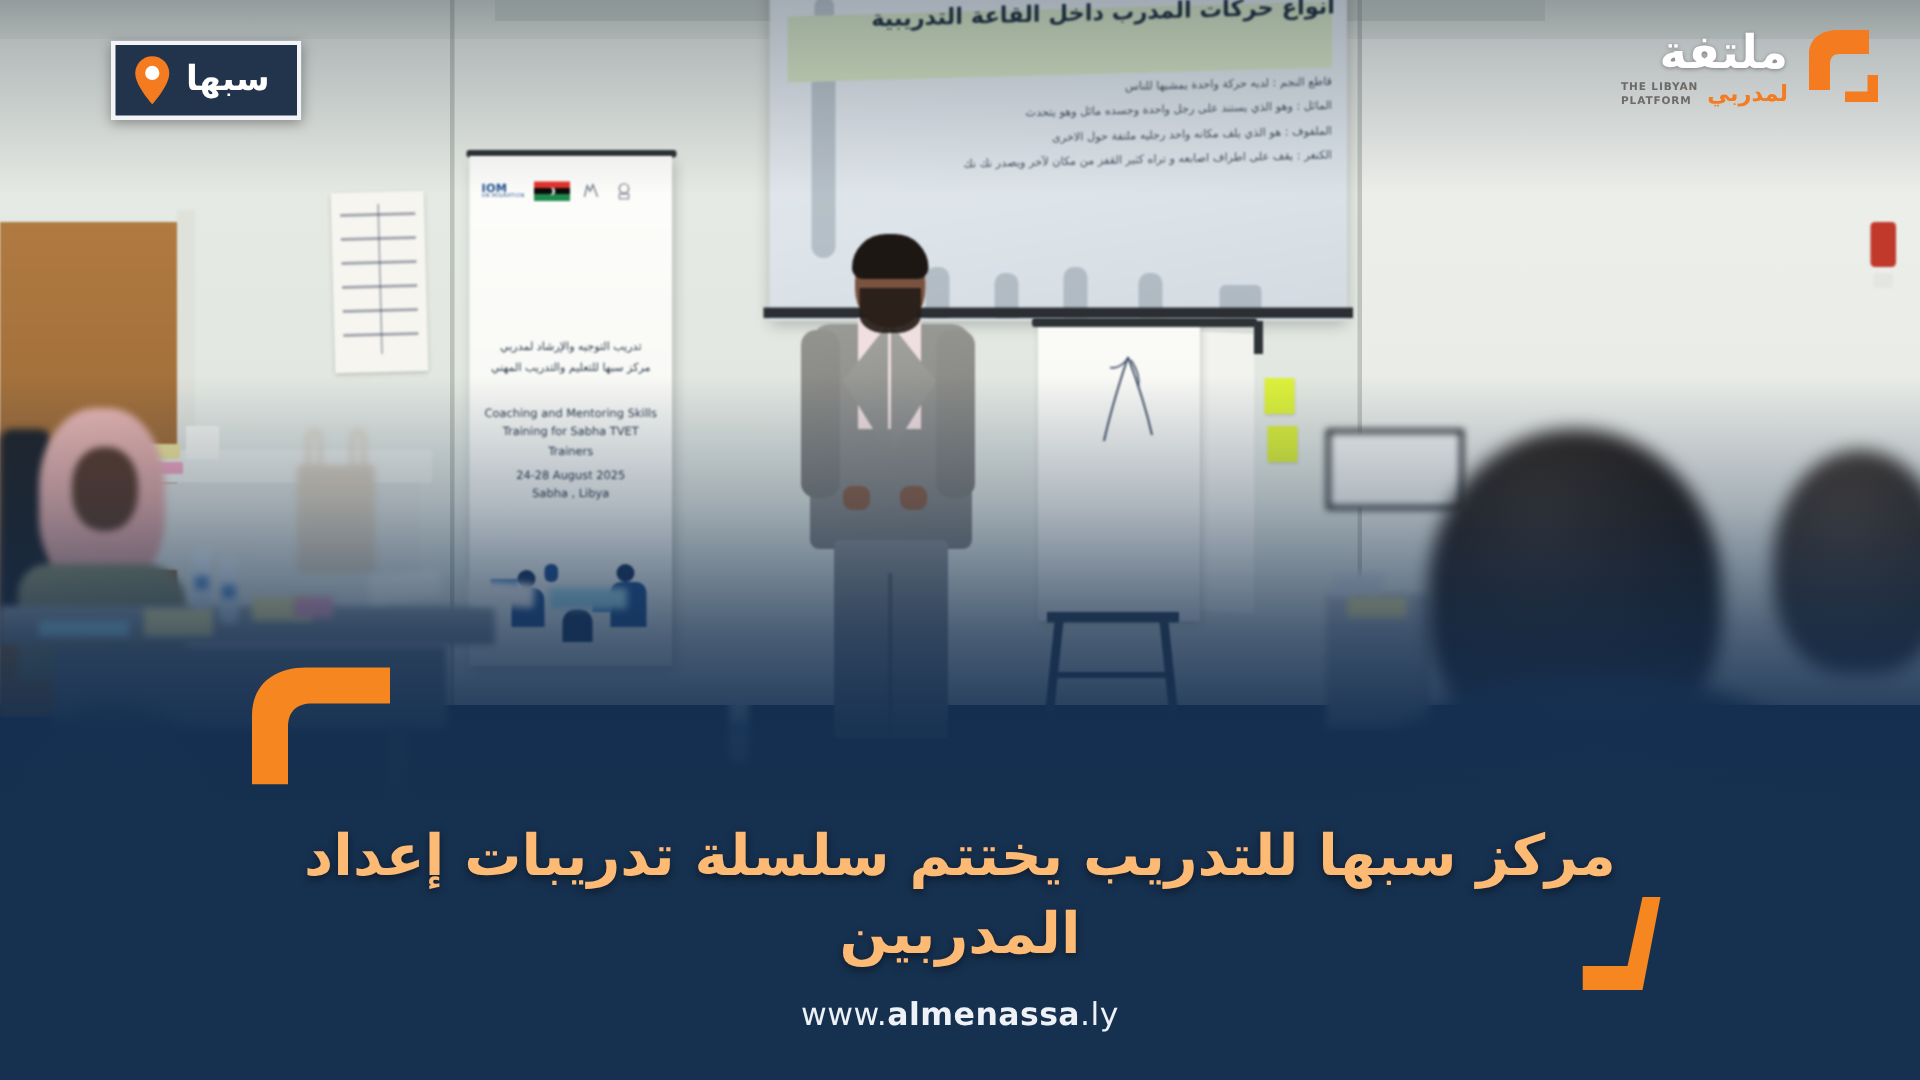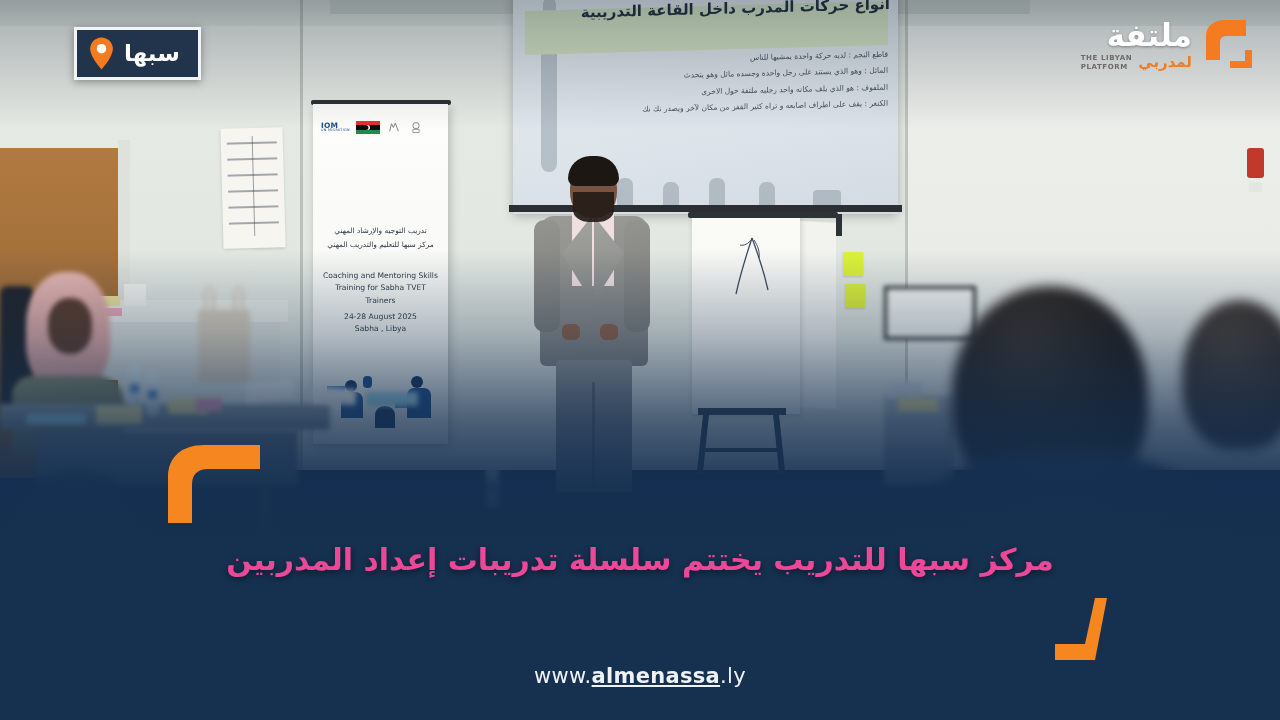--- a/index.html
+++ b/index.html
@@ -391,33 +391,33 @@
   .brand-mark{width:62px;height:56px;display:block;}
 
   
   .deco-left{position:absolute;left:168px;top:443px;width:92px;height:80px;}
   .deco-right{position:absolute;left:1055px;top:598px;width:58px;height:62px;}
 
   
   .headline{
     position:absolute;left:0;right:0;top:520px;
     text-align:center;direction:rtl;
-    color:#ec4899;font-size:30px;font-weight:bold;
+    color:#fdba74;font-size:38px;font-weight:bold;
     letter-spacing:0;line-height:1.35;
     text-shadow:0 2px 6px rgba(0,0,0,.45);
     padding:0 120px;
   }
 
   
   .footer-url{
     position:absolute;left:0;right:0;top:664px;
     text-align:center;color:#eef2f6;
     font-size:21px;letter-spacing:.3px;
   }
-  .footer-url b{font-weight:bold;text-decoration:underline;}
+  .footer-url b{font-weight:bold;}
 </style>
 </head>
 <body>
 
 <div id="stage">
 
   <div class="photo">
 
     <div class="wall"></div>
     <div class="wall-right"></div>
@@ -472,21 +472,21 @@
         <div class="flag"></div>
         <svg class="logo-sm" viewBox="0 0 24 24">
           <path d="M5 18 L8 6 L11 12 L14 5 L19 18" stroke="#3a4654" stroke-width="1.4" fill="none"></path>
         </svg>
         <svg class="logo-sm" viewBox="0 0 24 24">
           <circle cx="12" cy="9" r="5" stroke="#3a4654" stroke-width="1.3" fill="none"></circle>
           <path d="M7 15 h10 v5 h-10z" stroke="#3a4654" stroke-width="1.1" fill="none"></path>
         </svg>
       </div>
       <div class="banner-ar">
-        <div>تدريب التوجيه والإرشاد المهني</div>
+        <div>تدريب التوجيه والإرشاد لمدربي</div>
         <div>مركز سبها للتعليم والتدريب المهني</div>
       </div>
       <div class="banner-en">
         <div>Coaching and Mentoring Skills</div>
         <div>Training for Sabha TVET Trainers</div>
         <div style="margin-top:4px;">24-28 August 2025</div>
         <div>Sabha , Libya</div>
       </div>
       <div class="banner-art">
         <span class="ba" style="left:18px;top:32px;width:22px;height:26px;border-radius:8px 8px 0 0;"></span>

